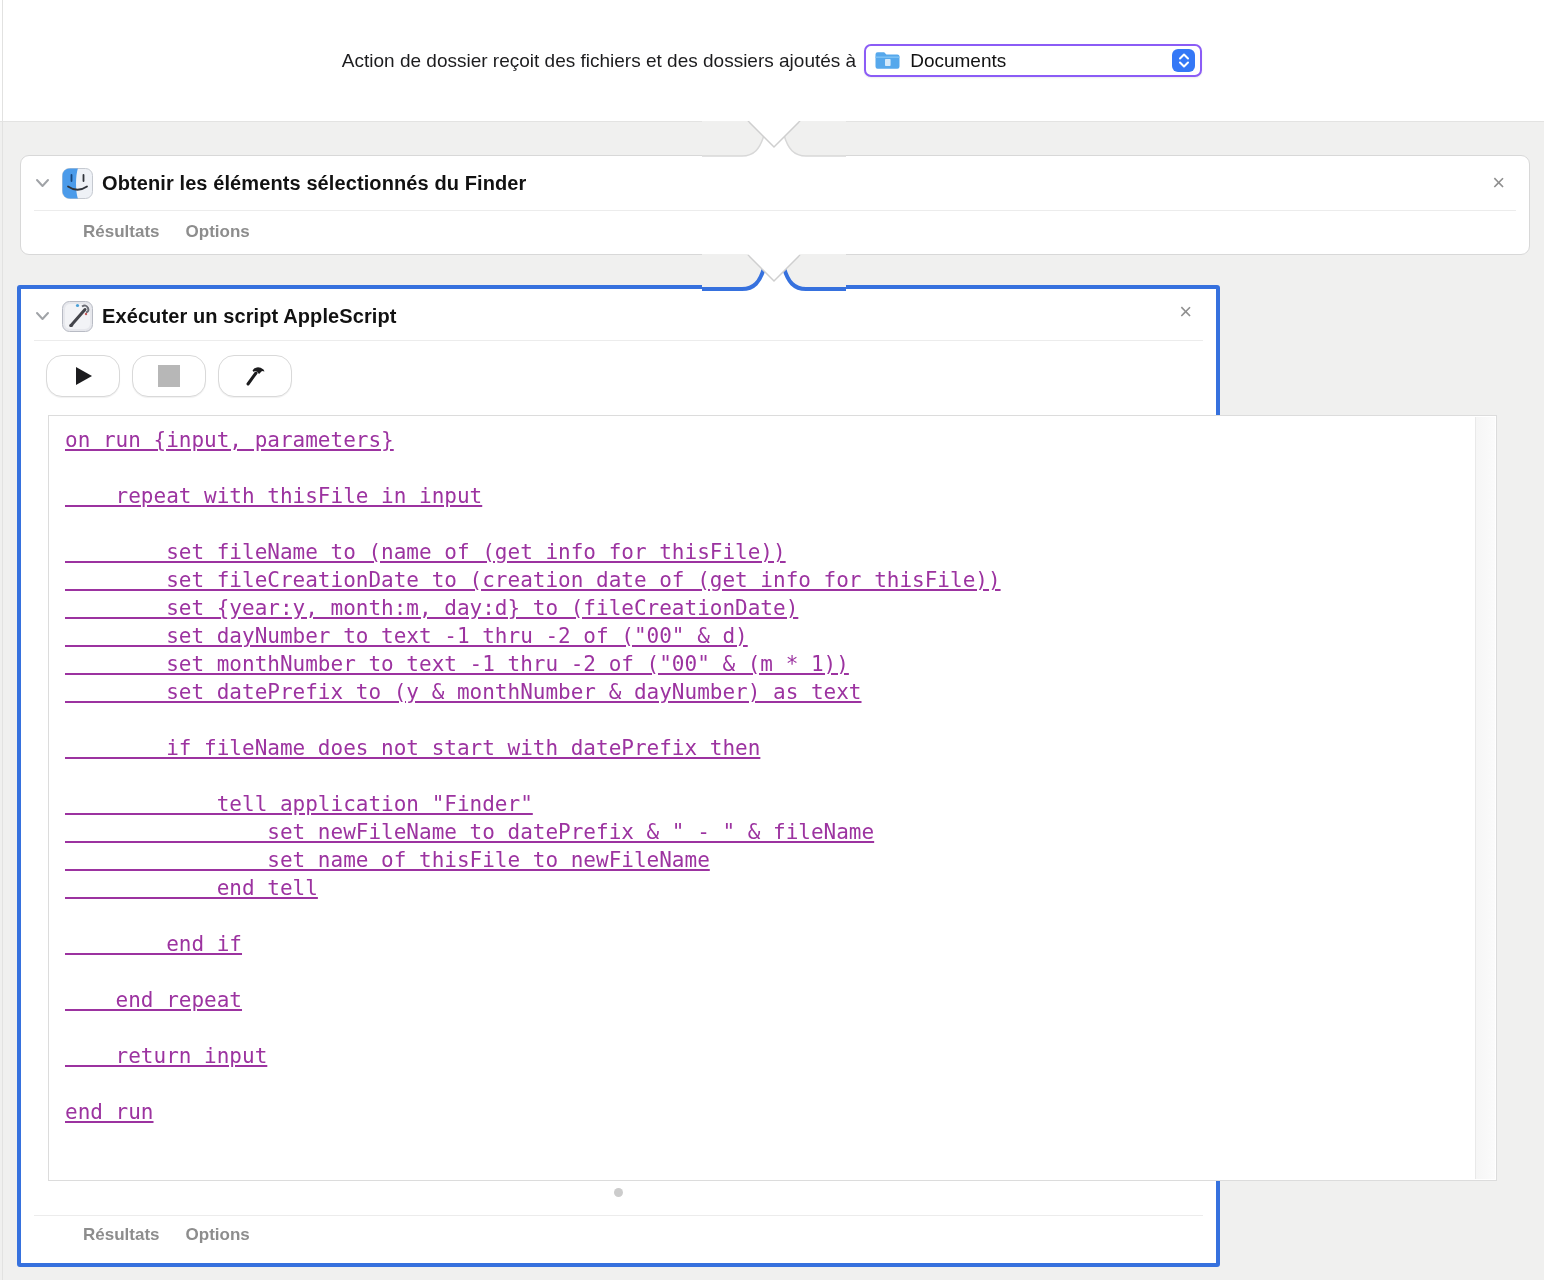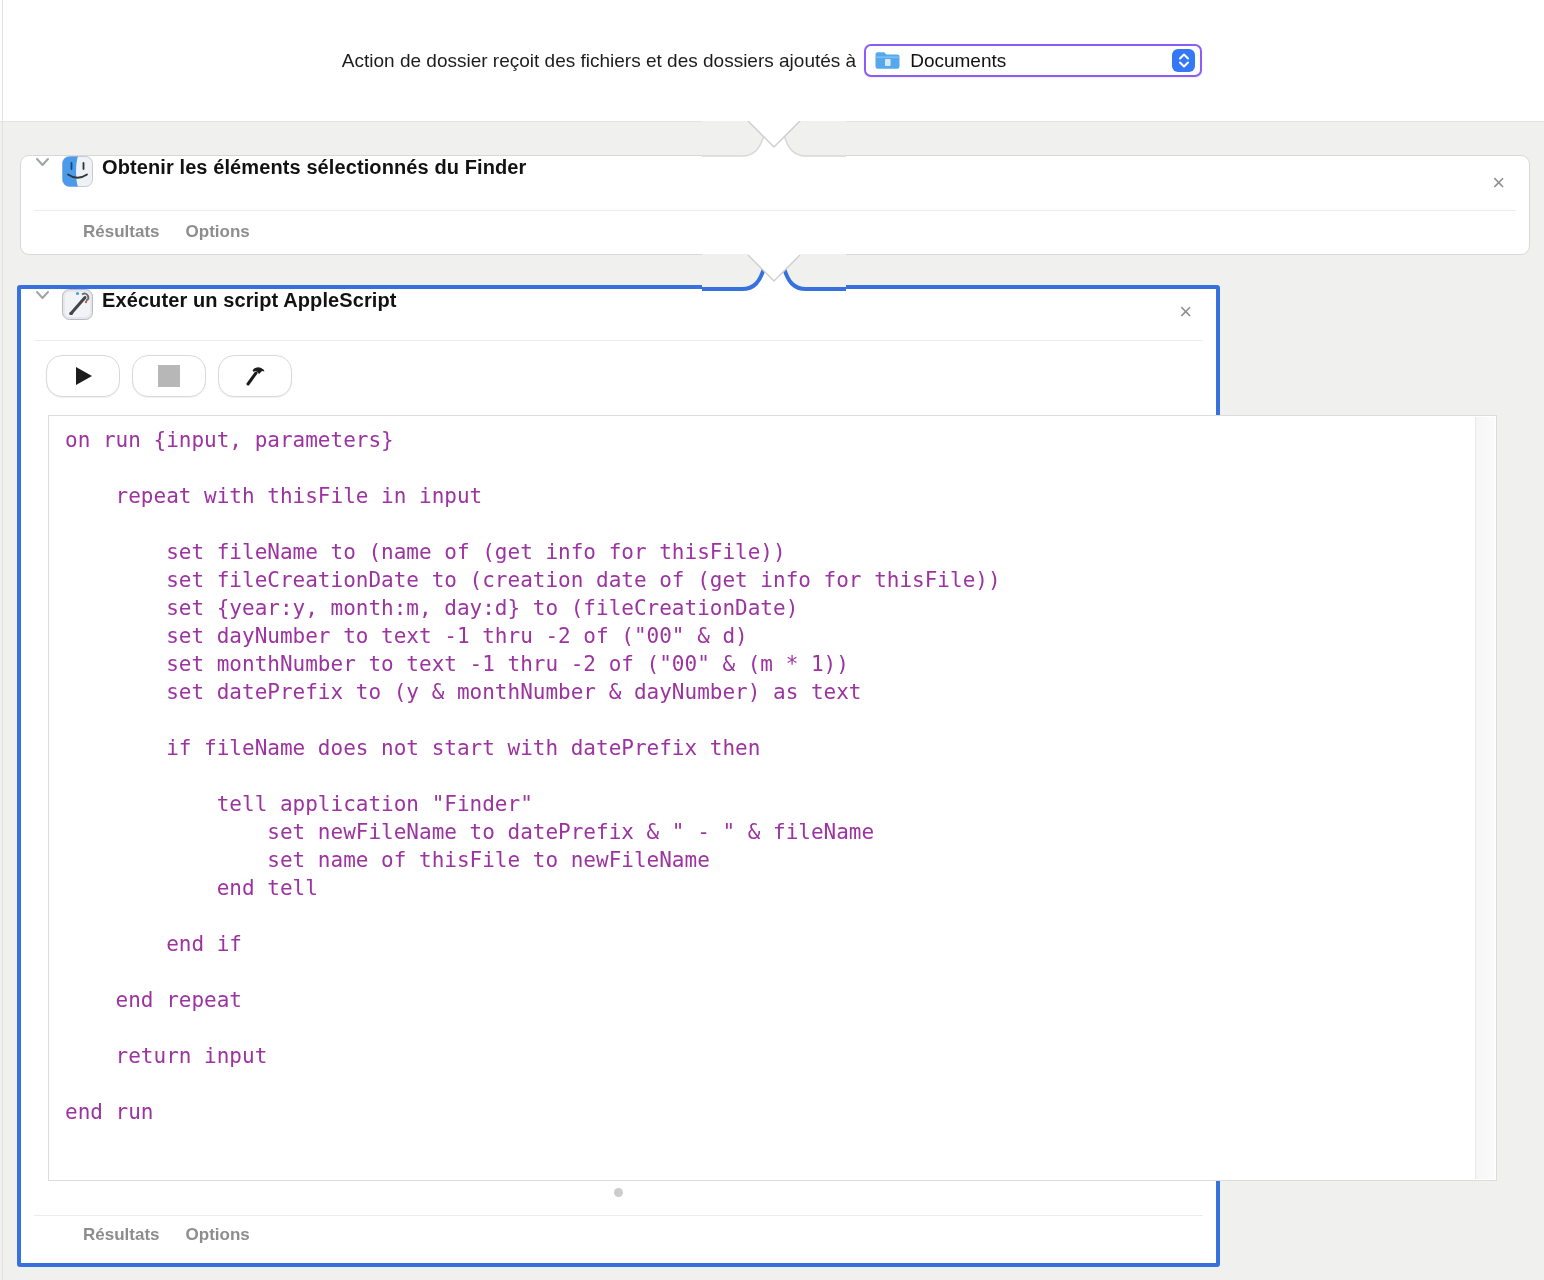--- a/index.html
+++ b/index.html
@@ -37,21 +37,21 @@
   .card1 {
     position:absolute; left:20px; top:155px; width:1510px; height:100px;
     background:#fff; border:1px solid #d8d8d8; border-radius:9px;
   }
   .card2 {
     position:absolute; left:17px; top:285px; width:1203px; height:982px;
     background:#fff; border:4px solid #3671de; border-radius:3px;
   }
   .card-header {
     position:absolute; left:0; top:0; right:0; height:54px;
-    display:flex; align-items:flex-start; padding-left:14px; gap:9px;
+    display:flex; align-items:center; padding-left:14px; gap:9px;
   }
   .card-title { font-size:20px; font-weight:700; color:#121212; letter-spacing:.1px; }
   .disclosure { width:18px; height:12px; display:flex; align-items:center; cursor:default; }
   .hdr-divider { position:absolute; left:13px; right:13px; height:1px; background:#ececec; }
   .links-row { position:absolute; display:flex; gap:26px; }
   .link-label { font-size:17px; font-weight:600; color:#8d8d8d; cursor:default; }
   .close-x {
     position:absolute; right:24px; font-size:22px; font-weight:400; color:#8f8f8f;
     line-height:20px; cursor:default;
   }
@@ -68,20 +68,21 @@
   .code-box {
     position:absolute; left:27px; top:126px; width:1449px; height:766px;
     background:#fff; border:1px solid #dcdcdc;
   }
   .code-box pre {
     position:absolute; left:0; top:0; right:22px; bottom:0;
     padding:10px 16px; overflow:hidden;
     font-family:"DejaVu Sans Mono", monospace;
     font-size:21px; line-height:28px; color:#9c33a0;
     white-space:pre;
+    text-decoration:underline;
   }
   .code-scroll-track {
     position:absolute; right:1px; top:1px; bottom:1px; width:20px;
     background:linear-gradient(to right,#f6f6f6,#fbfbfb);
     border-left:1px solid #e9e9e9;
   }
   .resize-dot {
     position:absolute; left:50%; top:899px; width:9px; height:9px; margin-left:-5px;
     border-radius:50%; background:#cccccc;
   }

